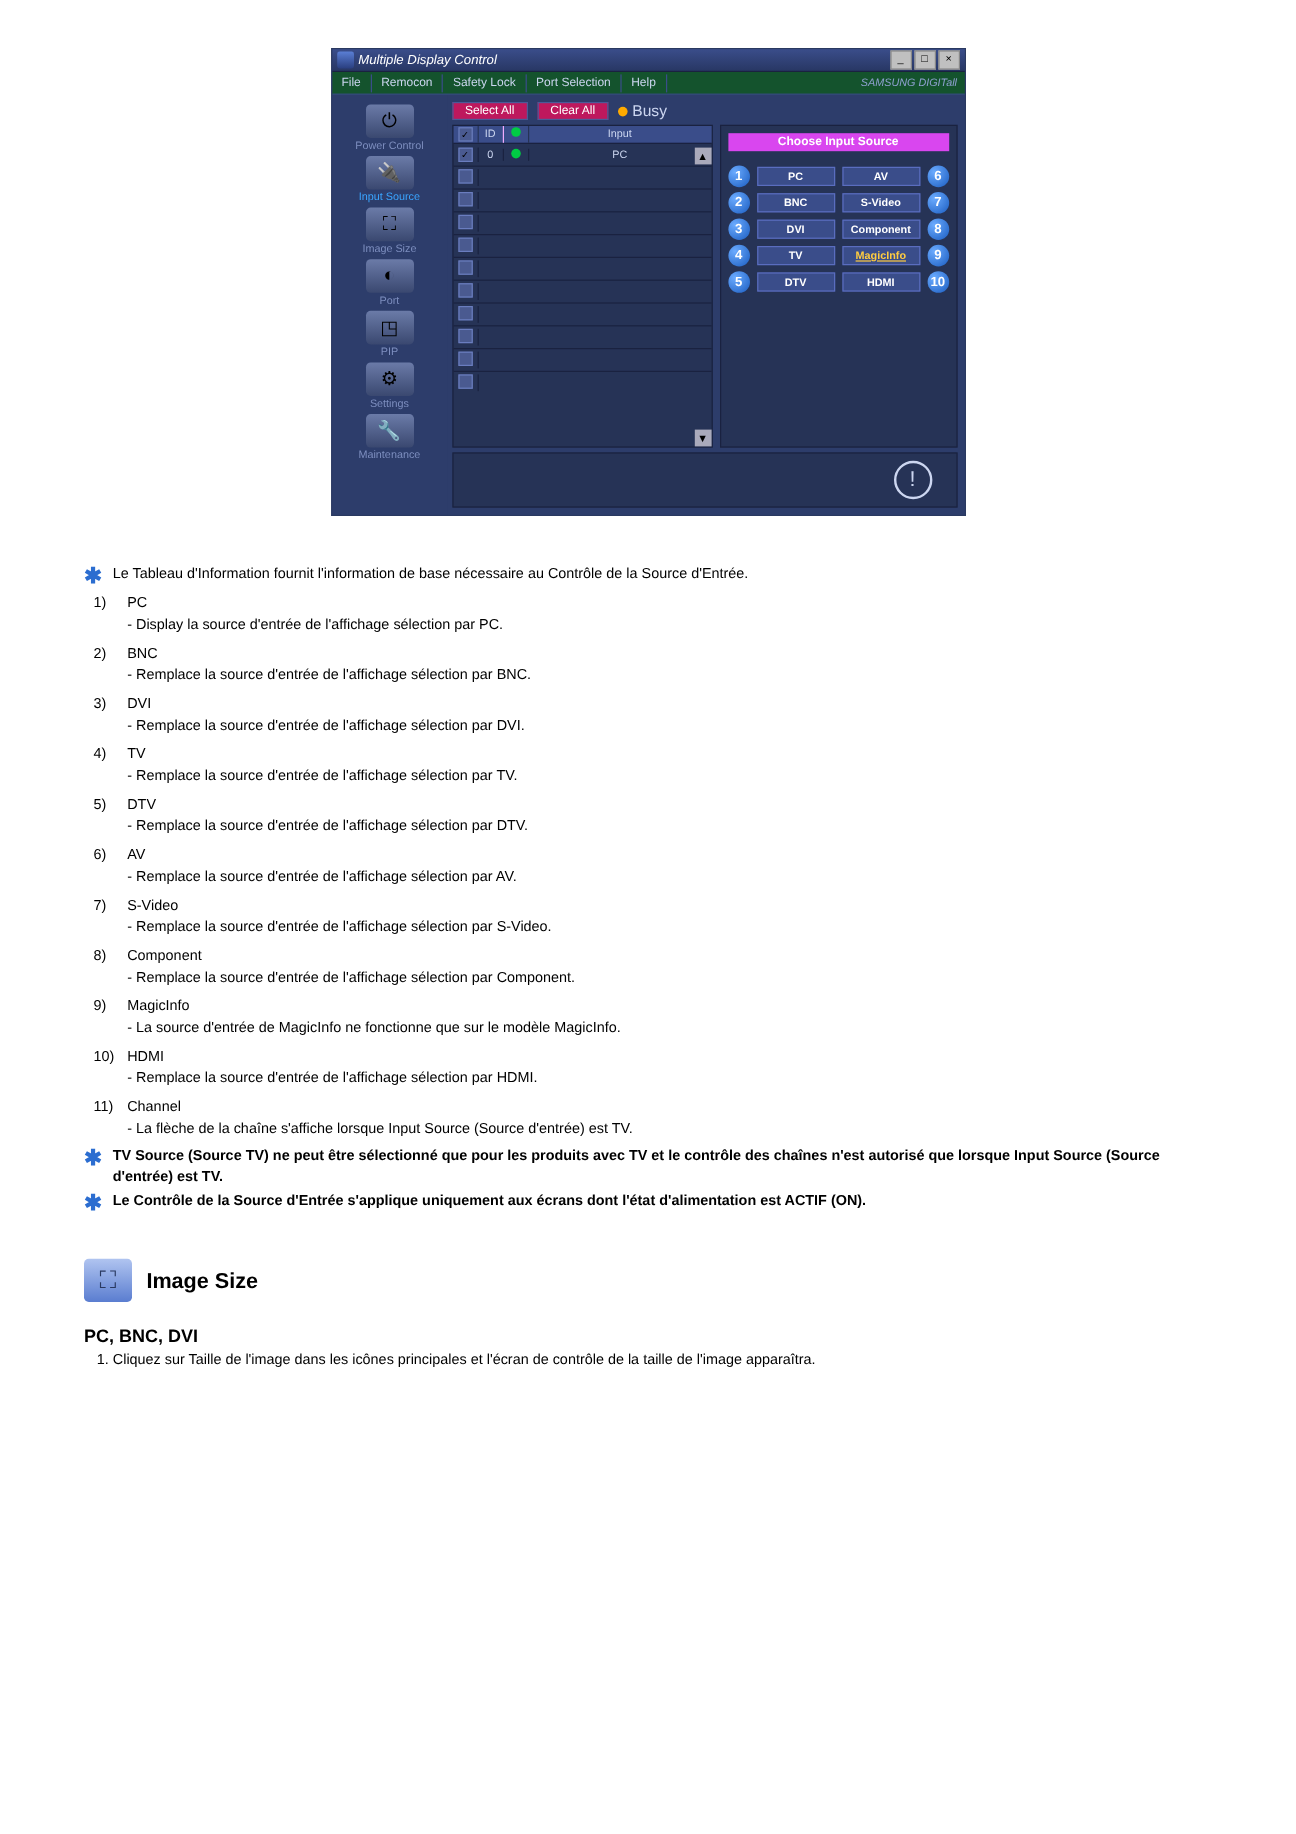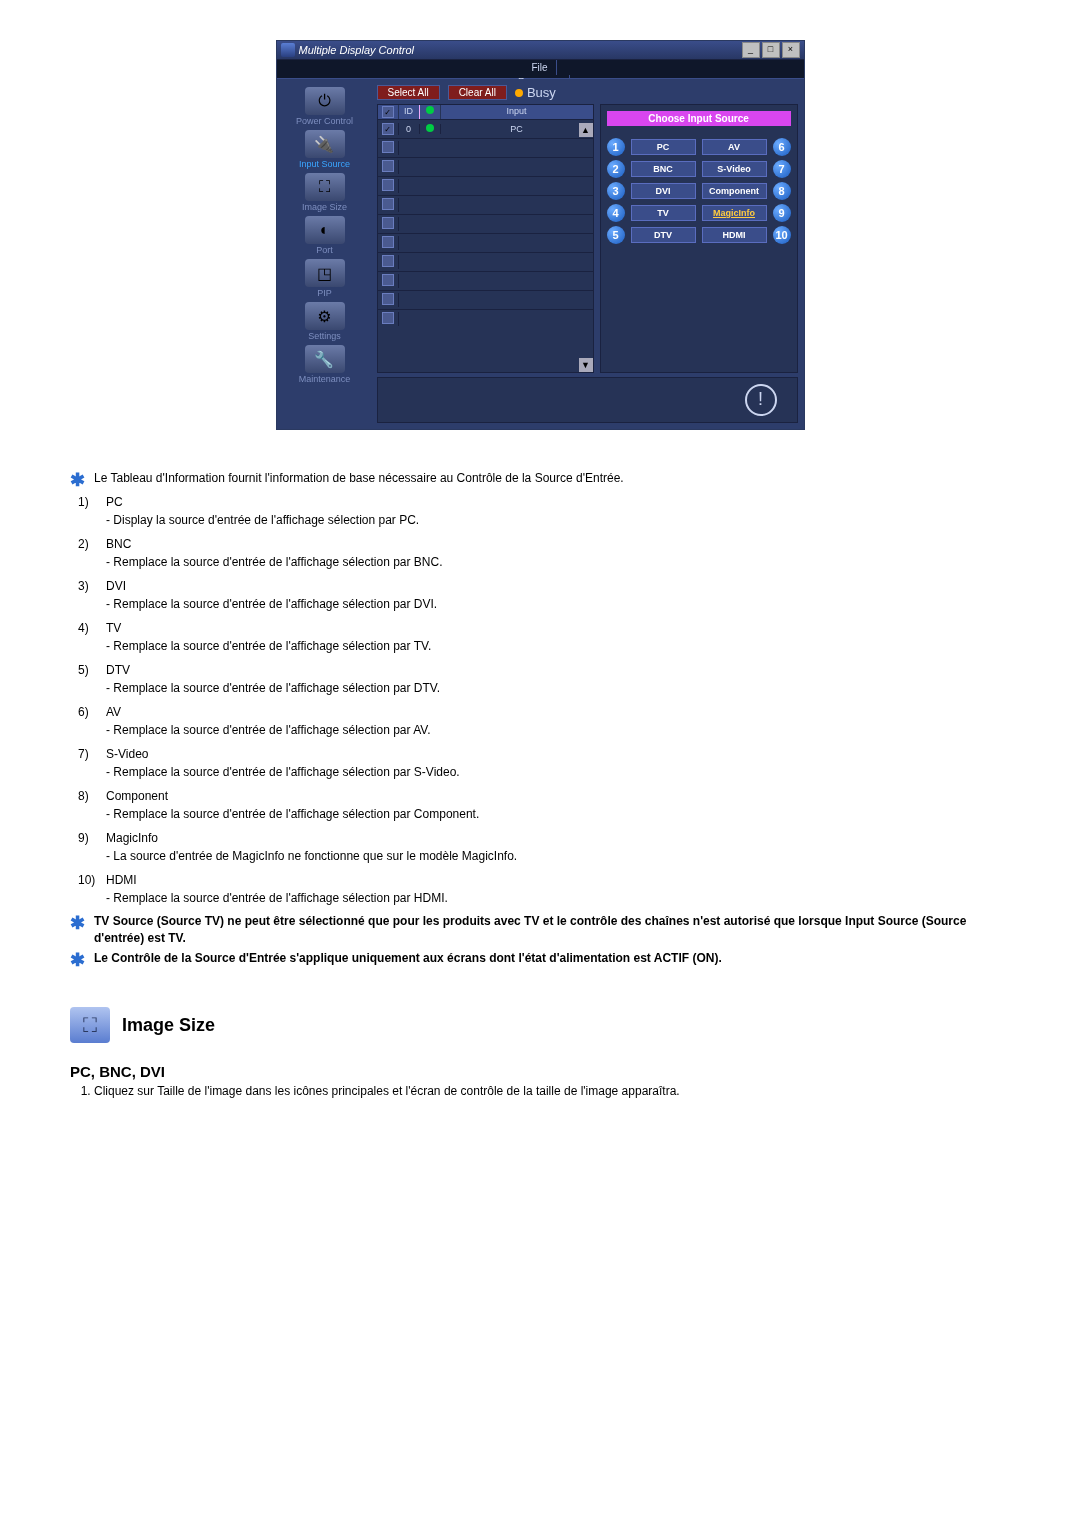--- a/index.html
+++ b/index.html
@@ -49,26 +49,25 @@
     background: #c0c0c0;
     border: 1px solid #888;
     font-size: 9px;
     text-align: center;
     line-height: 12px;
     color: #000;
     cursor: pointer;
   }
   .menu-bar {
     display: flex;
-    background: #0f172a;
+    background: #14532d;
     height: 18px;
     align-items: center;
     padding: 0;
     border-bottom: 1px solid #3a4d8a;
-    flex-direction: column;
   }
   .menu-item {
     color: #ccd6f0;
     font-size: 10px;
     padding: 2px 8px;
     border-right: 1px solid #3a4d8a;
     cursor: pointer;
   }
   .brand {
     margin-left: auto;
@@ -116,21 +115,21 @@
     display: flex;
     flex-direction: column;
   }
   .toolbar {
     display: flex;
     align-items: center;
     gap: 8px;
     margin-bottom: 4px;
   }
   .tb-btn {
-    background: #7f1d1d;
+    background: #be185d;
     color: #fff;
     font-size: 10px;
     padding: 1px 10px;
     border: 1px solid #4a5a98;
     cursor: pointer;
   }
   .busy {
     display: flex;
     align-items: center;
     gap: 4px;
@@ -560,20 +559,21 @@
       <li><span class="num">1)</span><span>PC</span><br><span>- Display la source d'entrée de l'affichage sélection par PC.</span></li>
       <li><span class="num">2)</span><span>BNC</span><br><span>- Remplace la source d'entrée de l'affichage sélection par BNC.</span></li>
       <li><span class="num">3)</span><span>DVI</span><br><span>- Remplace la source d'entrée de l'affichage sélection par DVI.</span></li>
       <li><span class="num">4)</span><span>TV</span><br><span>- Remplace la source d'entrée de l'affichage sélection par TV.</span></li>
       <li><span class="num">5)</span><span>DTV</span><br><span>- Remplace la source d'entrée de l'affichage sélection par DTV.</span></li>
       <li><span class="num">6)</span><span>AV</span><br><span>- Remplace la source d'entrée de l'affichage sélection par AV.</span></li>
       <li><span class="num">7)</span><span>S-Video</span><br><span>- Remplace la source d'entrée de l'affichage sélection par S-Video.</span></li>
       <li><span class="num">8)</span><span>Component</span><br><span>- Remplace la source d'entrée de l'affichage sélection par Component.</span></li>
       <li><span class="num">9)</span><span>MagicInfo</span><br><span>- La source d'entrée de MagicInfo ne fonctionne que sur le modèle MagicInfo.</span></li>
       <li><span class="num">10)</span><span>HDMI</span><br><span>- Remplace la source d'entrée de l'affichage sélection par HDMI.</span></li>
+      <li><span class="num">11)</span><span>Channel</span><br><span>- La flèche de la chaîne s'affiche lorsque Input Source (Source d'entrée) est TV.</span></li>
     </ol>
 
   <div class="star-line bold">
     <span class="star">✱</span>
     <span>TV Source (Source TV) ne peut être sélectionné que pour les produits avec TV et le contrôle des chaînes n'est autorisé que lorsque Input Source (Source d'entrée) est TV.</span>
   </div>
   <div class="star-line bold">
     <span class="star">✱</span>
     <span>Le Contrôle de la Source d'Entrée s'applique uniquement aux écrans dont l'état d'alimentation est ACTIF (ON).</span>
   </div>

